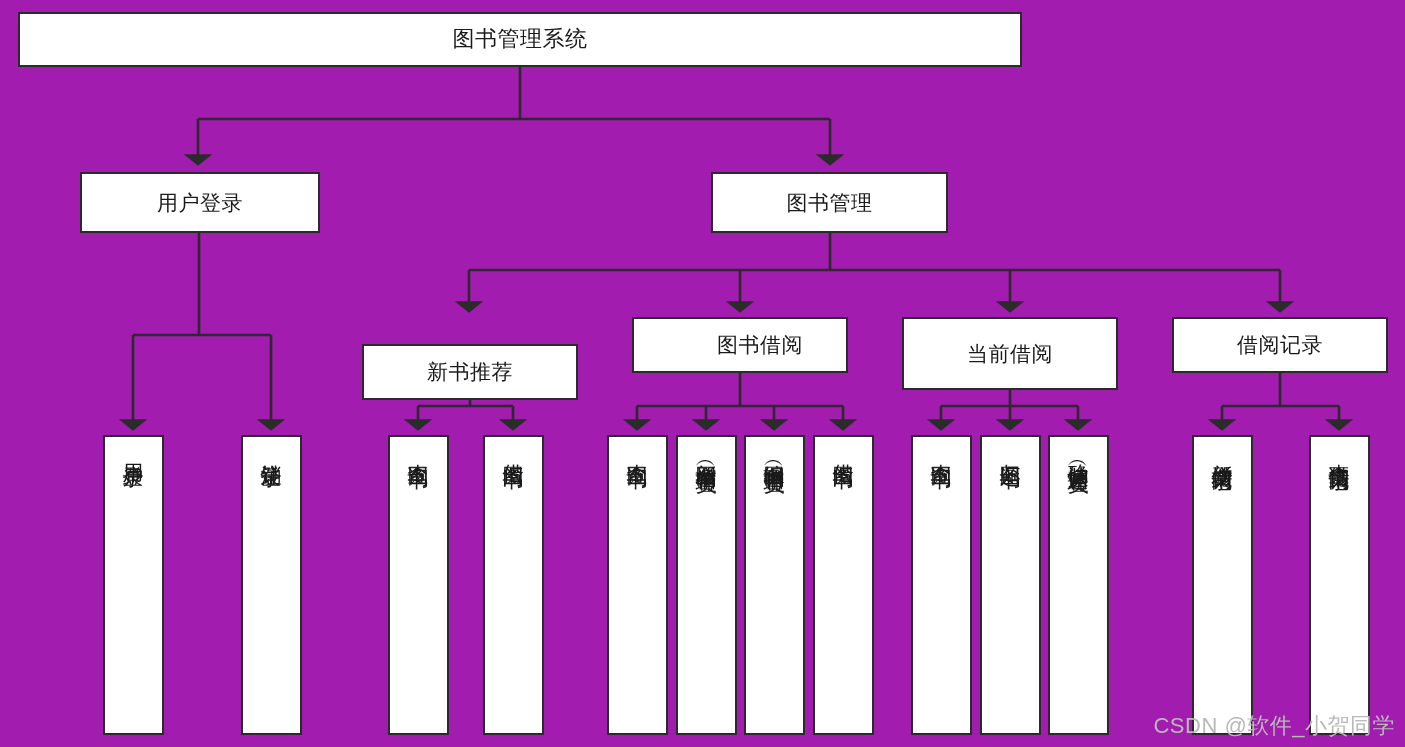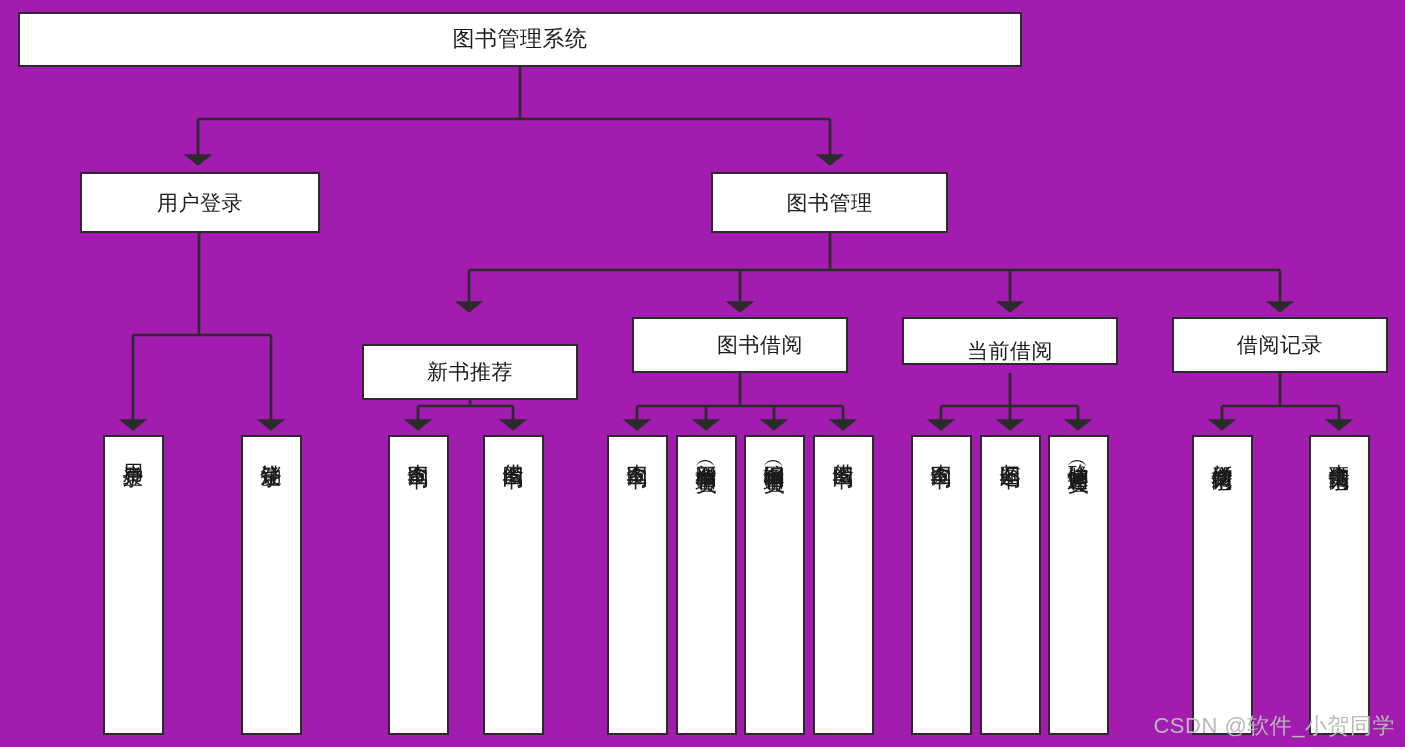--- a/index.html
+++ b/index.html
@@ -136,21 +136,21 @@
   <div class="node horiz" style="left:711px; top:172px; width:237px; height:61px;">
     <span class="label">图书管理</span>
   </div>
 
   <div class="node horiz" style="left:362px; top:317px; width:216px; height:56px;margin-top:27px;">
     <span class="label">新书推荐</span>
   </div>
   <div class="node horiz" style="left:632px; top:317px; width:216px; height:56px;padding-left:40px;">
     <span class="label">图书借阅</span>
   </div>
-  <div class="node horiz" style="left:902px; top:317px; width:216px; height:48px;align-items:flex-end;">
+  <div class="node horiz" style="left:902px; top:317px; width:216px; height:73px;">
     <span class="label">当前借阅</span>
   </div>
   <div class="node horiz" style="left:1172px; top:317px; width:216px; height:56px;">
     <span class="label">借阅记录</span>
   </div>
 
   <div class="node vert" style="left:103px; top:435px; width:61px; height:300px;">
     <span class="label">用户登录</span>
   </div>
   <div class="node vert" style="left:241px; top:435px; width:61px; height:300px;">

